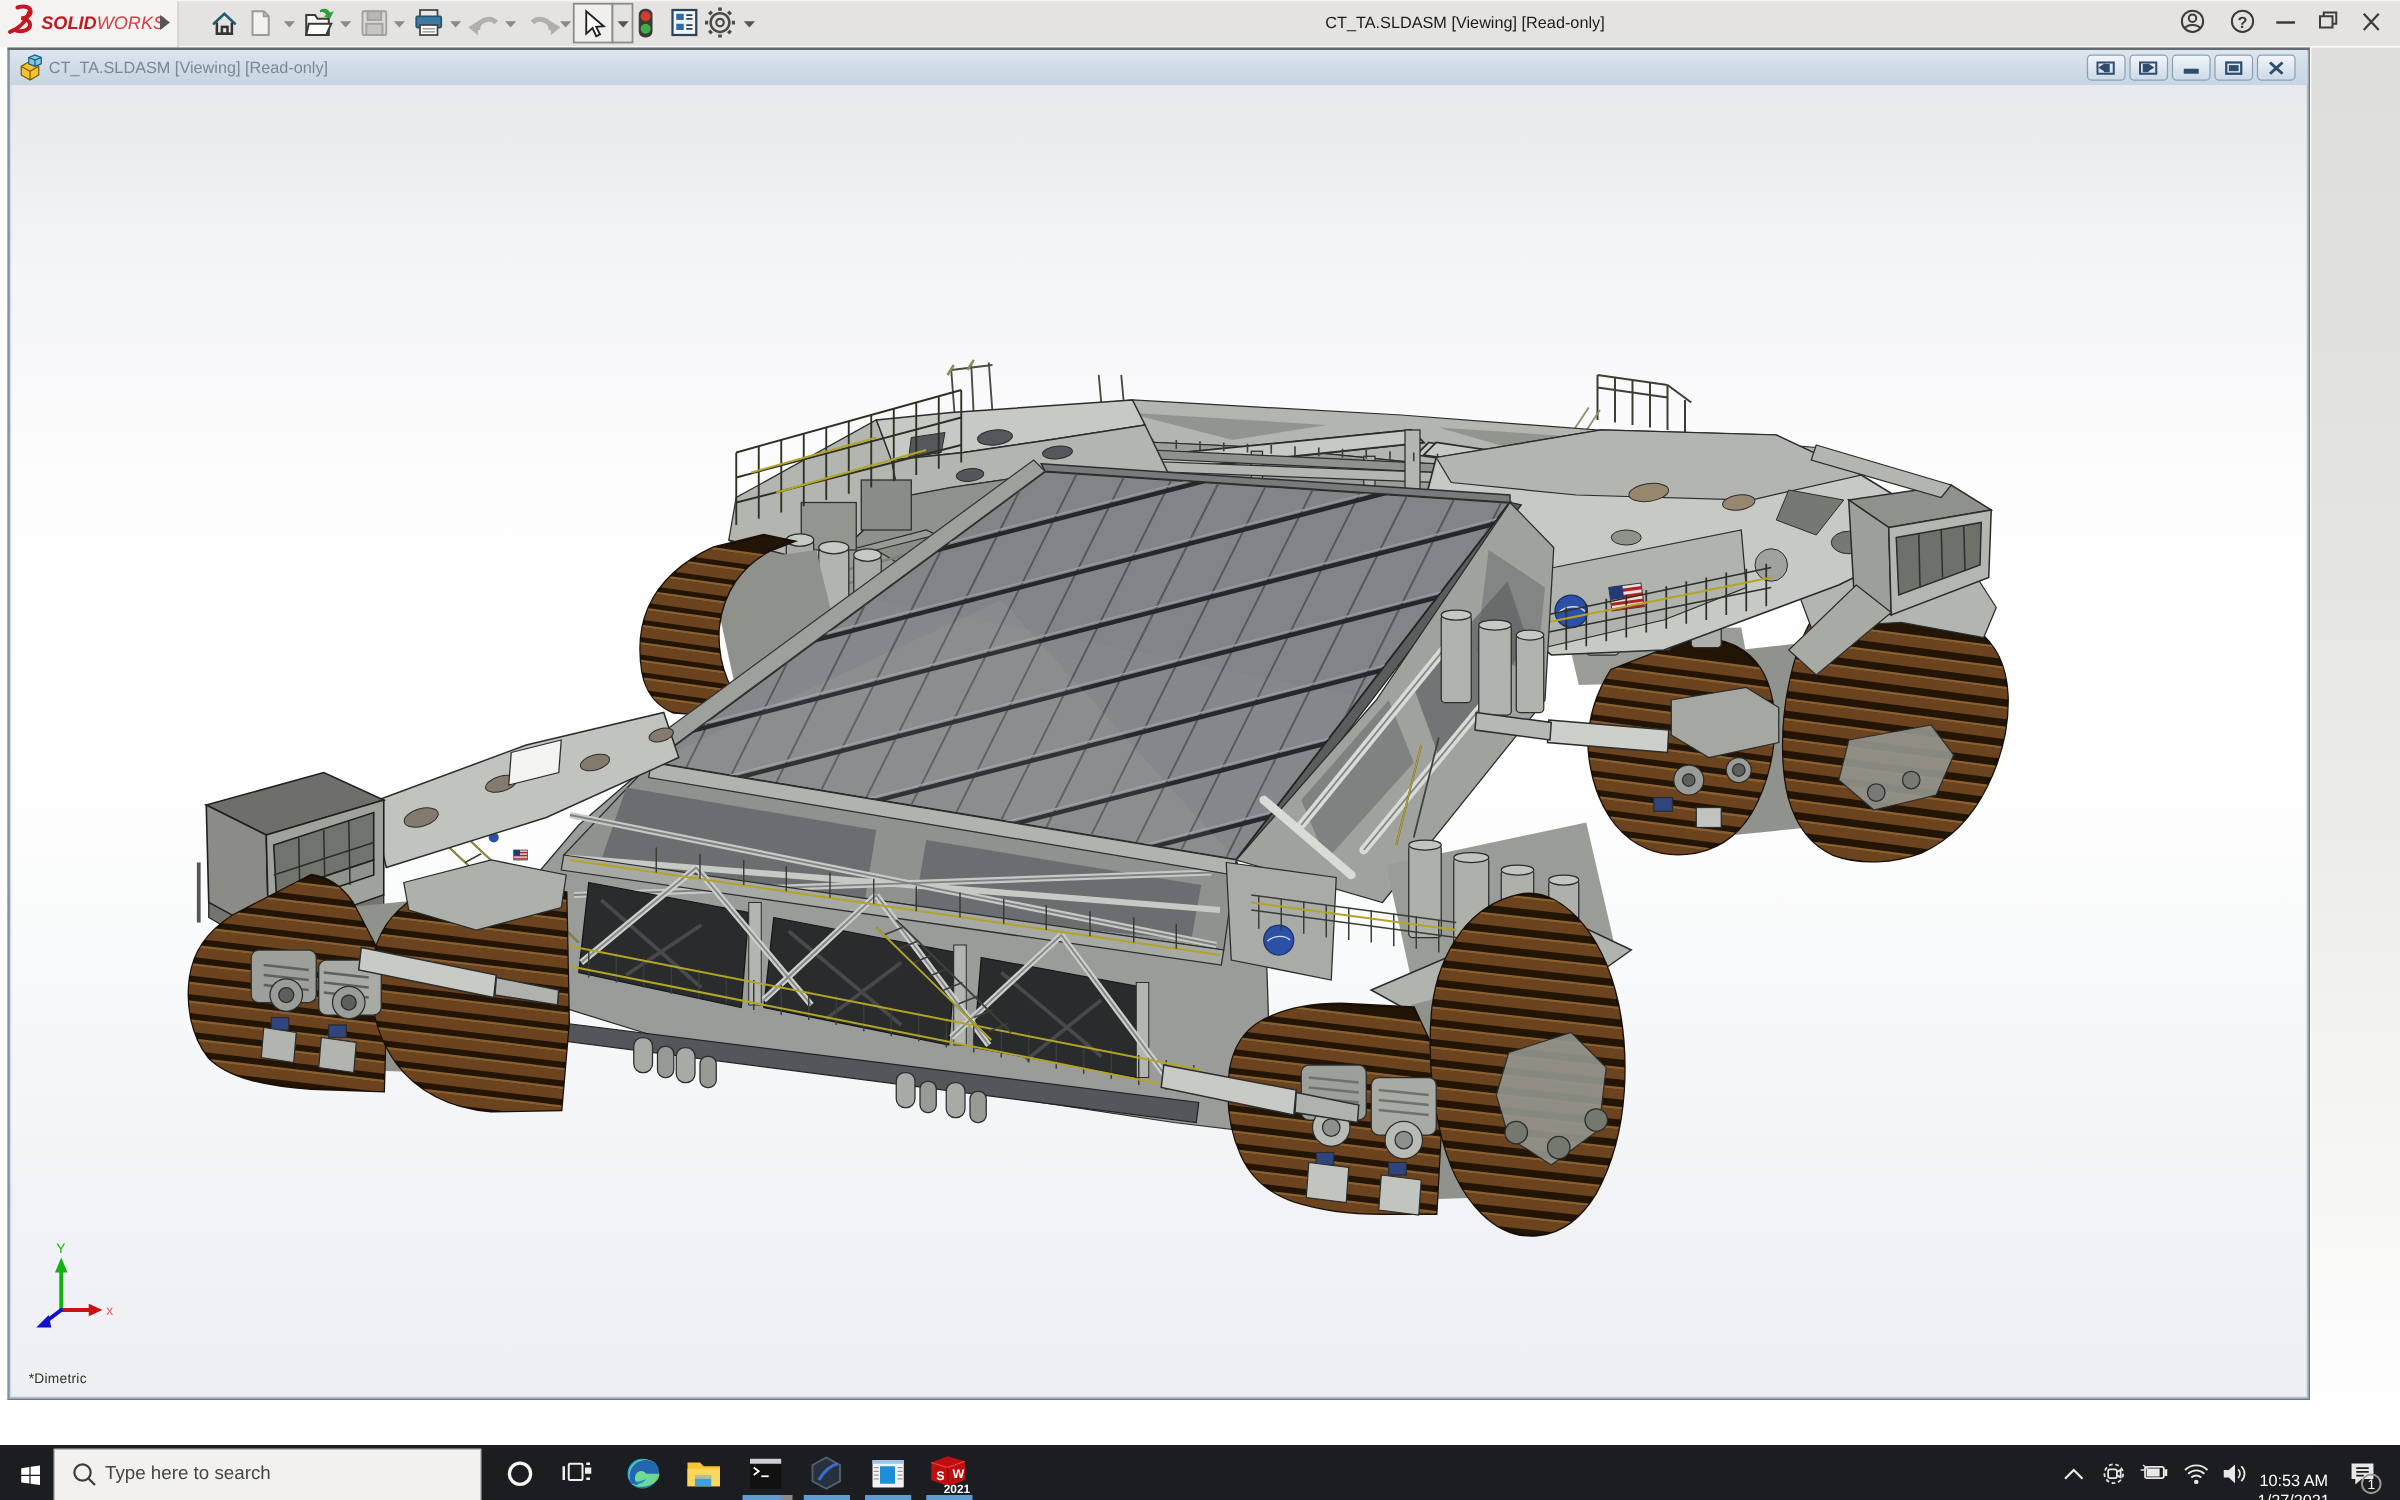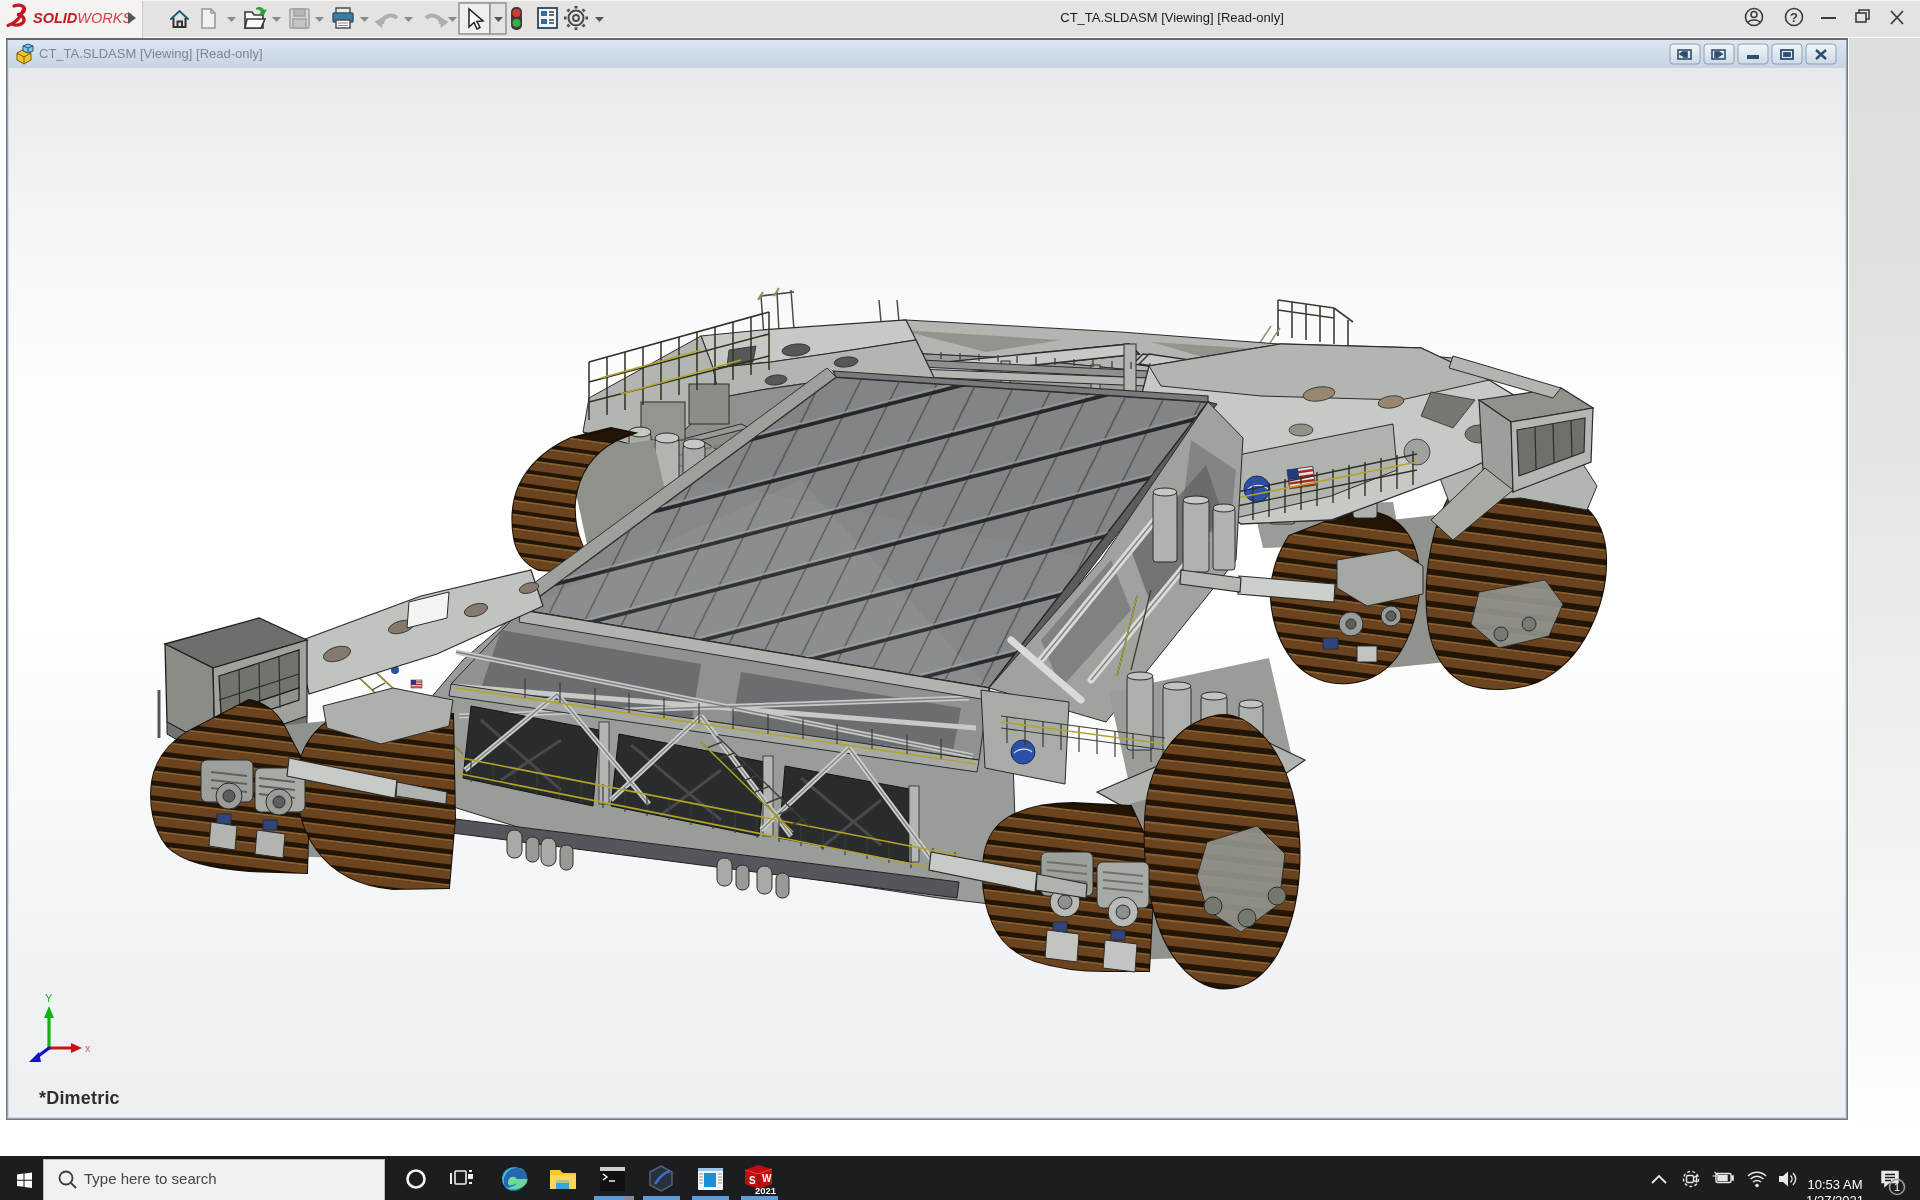--- a/index.html
+++ b/index.html
@@ -8,21 +8,21 @@
 
 #topbar { position:absolute; left:0; top:0; width:1920px; height:37px; background:#e4e3e1; border-top:1px solid #f5f5f5; }
 #logozone { position:absolute; left:0; top:0; width:143px; height:37px; background:#f4f3f2; border-right:1px solid #c9c8c6; }
 #apptitle { position:absolute; left:424px; top:0; width:1496px; text-align:center; font-size:13px; color:#1c1c1c; line-height:34px; }
 
 #childwin { position:absolute; left:6px; top:38px; width:1842px; height:1082px; border:1px solid #707880; border-top:2px solid #63696e; background:#cfdce8; box-shadow:0 0 0 1px #9aa4ad inset; }
 #childbar { position:absolute; left:1px; top:0px; width:1838px; height:28px; background:linear-gradient(180deg,#dde6ef 0%,#cfdbe7 55%,#c7d5e3 100%); }
 #childtitle { position:absolute; left:31px; top:0; font-size:13px; color:#7d8793; line-height:28px; }
 #viewport { position:absolute; left:2px; top:28px; width:1836px; height:1049px;
   background:linear-gradient(180deg,#e7e9ec 0%,#f4f5f7 14%,#fdfdfe 30%,#ffffff 50%,#f9fafb 66%,#f1f3f6 84%,#edeff3 100%); }
-#dimetric { position:absolute; left:14px; bottom:8px; font-size:18px; font-weight:bold; color:#2e2e2e; letter-spacing:0.2px;margin-left:16px; }
+#dimetric { position:absolute; left:14px; bottom:8px; font-size:11px; font-weight:normal; color:#2e2e2e; letter-spacing:0.2px; }
 
 #taskbar { position:absolute; left:0; top:1156px; width:1920px; height:44px; background:#1c1d21; }
 #searchbox { position:absolute; left:43px; top:1159px; width:342px; height:52px; background:#f2f1ef; border:1px solid #bdbbb9; }
 #searchbox span { position:absolute; left:40px; top:10px; font-size:15px; color:#454545; }
 #traytime { position:absolute; left:1800px; top:1161px; width:70px; color:#fff; font-size:13px; text-align:center; line-height:16px;margin-top:16px; }
 </style>
 </head>
 <body>
 <div id="stage">
 

